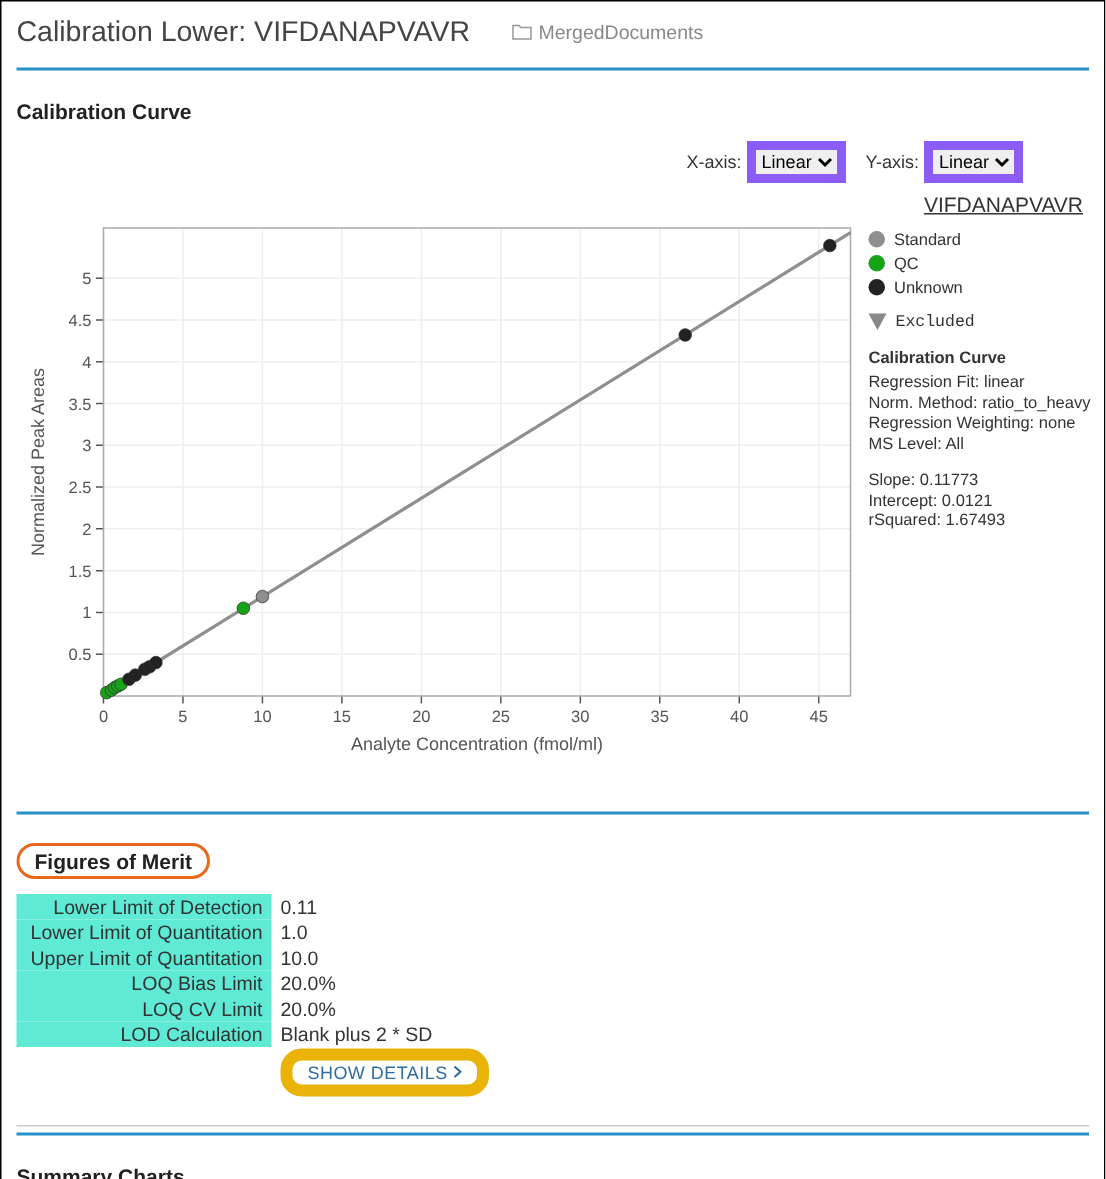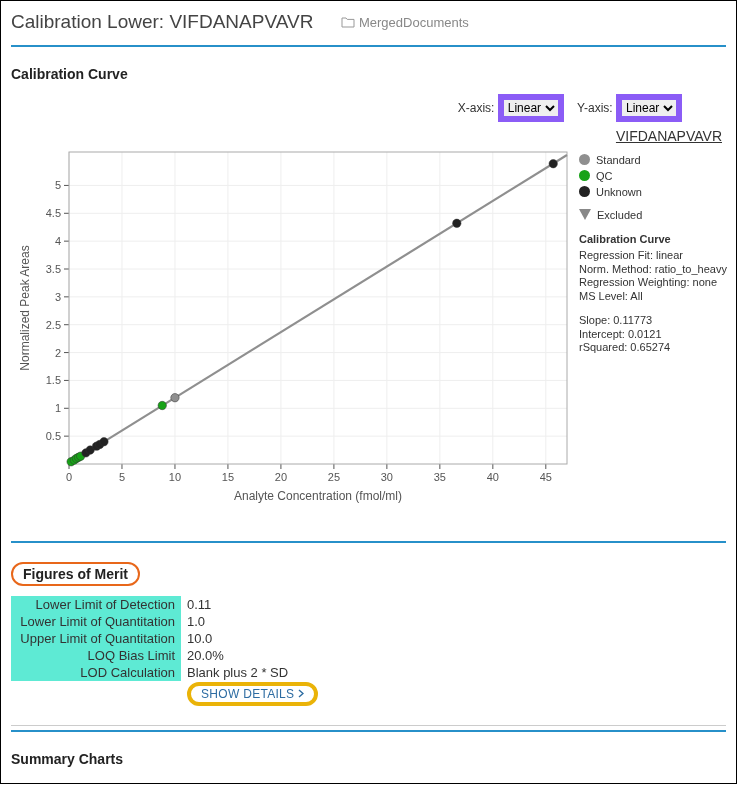--- a/index.html
+++ b/index.html
@@ -124,21 +124,21 @@
   }
   .show-details-row td:first-child { background: transparent !important; }
   .show-details {
     display: inline-flex;
     align-items: center;
     gap: 4px;
     color: #2d6ca2;
     font-size: 12px;
     letter-spacing: 0.3px;
     cursor: pointer;
-    border: 4px solid #eab308;
+    border: 8px solid #eab308;
     border-radius: 14px;
     padding: 1px 10px;
   }
   .sep {
     border: none;
     border-top: 1px solid #ccc;
     margin: 18px 0 0 0;
   }
 </style>
 </head>
@@ -256,35 +256,35 @@
               <span>Standard</span>
             </div>
           <div class="legend-item">
               <span class="dot" style="background:#17a217"></span>
               <span>QC</span>
             </div>
           <div class="legend-item">
               <span class="dot" style="background:#222"></span>
               <span>Unknown</span>
             </div>
-          <div class="legend-item" style="margin-top:10px;">
+          <div class="legend-item" style="margin-top:10px;font-family:Liberation Mono, monospace;">
               <span class="tri"></span>
               <span>Excluded</span>
             </div>
           <div class="legend-block">
             <div class="legend-block-title">Calibration Curve</div>
             <div class="legend-line">Regression Fit: linear</div>
             <div class="legend-line">Norm. Method: ratio_to_heavy</div>
             <div class="legend-line">Regression Weighting: none</div>
             <div class="legend-line">MS Level: All</div>
           </div>
           <div class="legend-block">
             <div class="legend-line">Slope: 0.11773</div>
             <div class="legend-line">Intercept: 0.0121</div>
-            <div class="legend-line">rSquared: 0.65274</div>
+            <div class="legend-line">rSquared: 1.67493</div>
           </div>
         </div>
       </div>
     </div>
   </div>
 
   <div class="panel">
     <span class="highlight-oval"><span class="panel-title">Figures of Merit</span></span>
     <table class="fom-table">
       <tbody>
@@ -295,20 +295,24 @@
       <tr>
             <td>Lower Limit of Quantitation</td>
             <td>1.0</td>
           </tr>
       <tr>
             <td>Upper Limit of Quantitation</td>
             <td>10.0</td>
           </tr>
       <tr>
             <td>LOQ Bias Limit</td>
+            <td>20.0%</td>
+          </tr>
+      <tr>
+            <td>LOQ CV Limit</td>
             <td>20.0%</td>
           </tr>
       <tr>
             <td>LOD Calculation</td>
             <td>Blank plus 2 * SD</td>
           </tr>
       <tr class="show-details-row">
             <td></td>
             <td>
         <span class="show-details">

